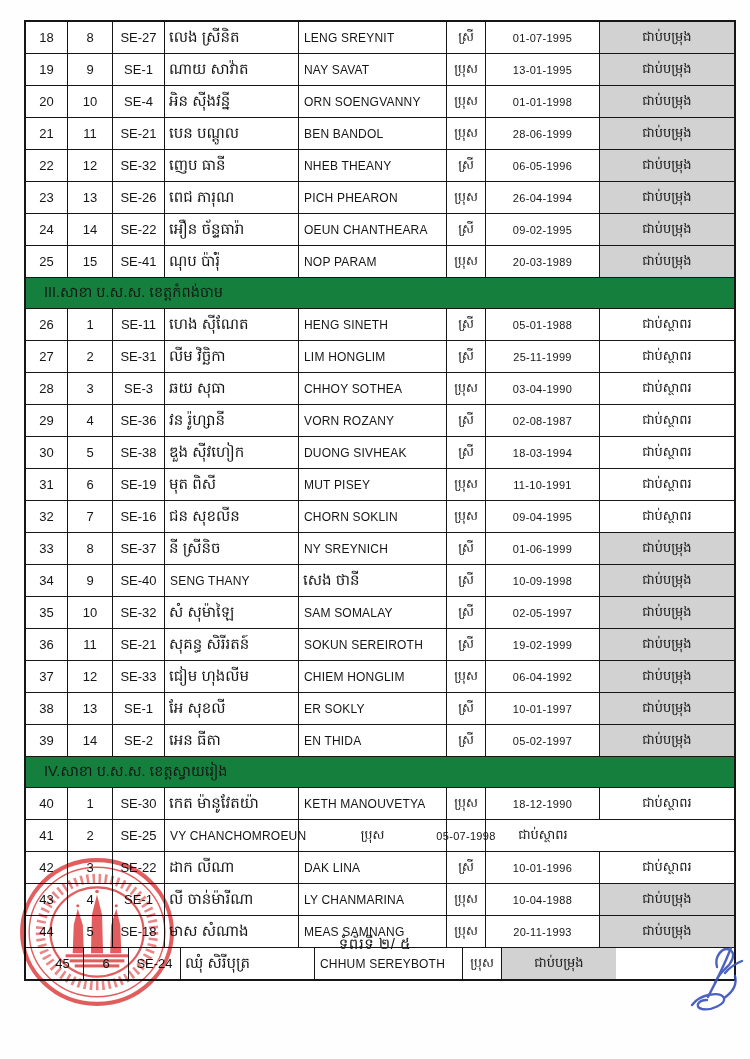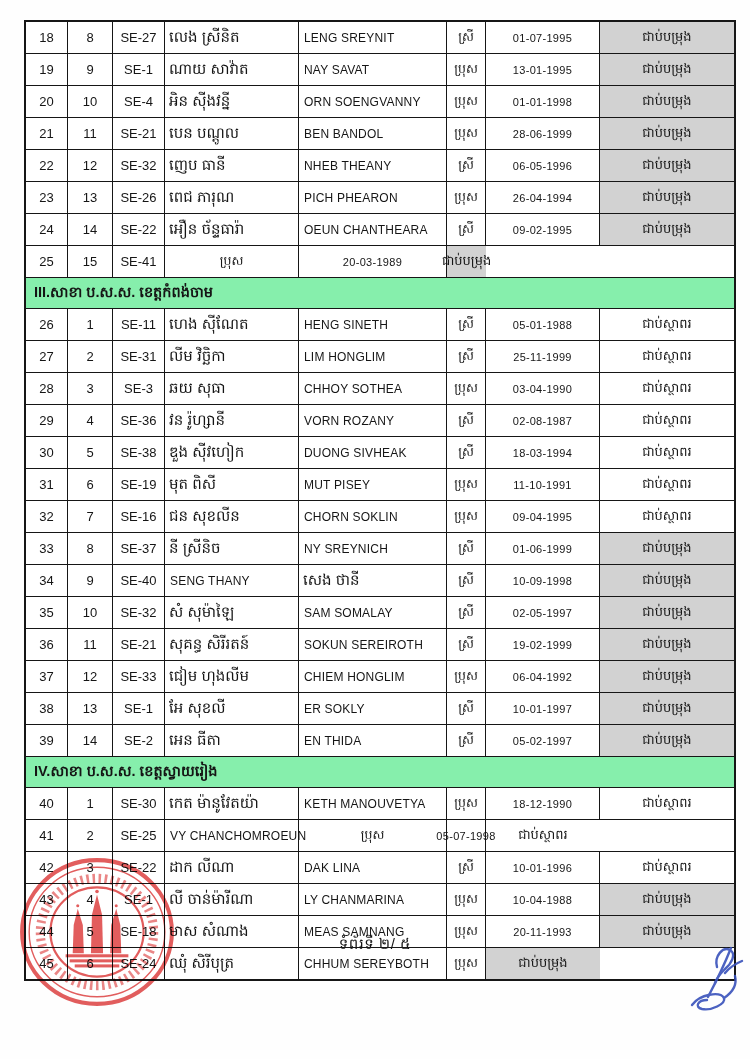--- a/index.html
+++ b/index.html
@@ -18,43 +18,43 @@
     border:2px solid #161616;
     background:#fff;
     z-index:1;
   }
   .row {
     display:grid;
     grid-template-columns:42px 45px 52px 134px 148px 39px 114px 1fr;
     height:31px;
     border-bottom:1.5px solid #161616;
   }
-  .tbl > .row:last-child, .tbl > .section-row:last-child { border-bottom:none; }
+  .tbl > .row:last-child, .tbl > .section-row:last-child { border-bottom:none;margin-left:16px; }
   .cell {
     border-right:1.5px solid #161616;
     display:flex; align-items:center; justify-content:center;
     font-size:13px;
     overflow:visible; white-space:nowrap;
     box-sizing:border-box;
   }
   .cell:last-child { border-right:none; }
   .c-kh { justify-content:flex-start; padding-left:4px; font-size:15px; }
   .c-lat { justify-content:flex-start; padding-left:5px; font-size:12px; letter-spacing:.2px; }
   .c-gen { font-size:12.5px; }
   .c-dob { font-size:11px; letter-spacing:.3px; }
   .c-status { font-size:13px; }
   .c-status.hl { background:var(--hl,#d2d2d2); }
   .section-row {
     height:30px;
     border-bottom:1.5px solid #161616;
     display:flex; align-items:center;
-    padding-left:8px;
-    font-weight:bold;
+    padding-left:18px;
+    font-weight:normal;
     font-size:14.5px;
-    background:#86efac;
+    background:#15803d;
   }
   .footer {
     position:absolute; top:934px; left:0; right:0;
     text-align:center; font-size:15px; letter-spacing:.5px;
     z-index:2;
   }
   .stamp {
     position:absolute; left:16px; top:856px; width:162px; height:152px;
     color:var(--stamp,#dd4040);
     opacity:.85; mix-blend-mode:multiply;
@@ -140,20 +140,22 @@
     <div class="cell c-kh">អឿន ច័ន្ទធារ៉ា</div>
     <div class="cell c-lat">OEUN CHANTHEARA</div>
     <div class="cell c-gen">ស្រី</div>
     <div class="cell c-dob">09-02-1995</div>
     <div class="cell c-status hl">ជាប់បម្រុង</div>
   </div>
       <div class="row">
     <div class="cell c-no">25</div>
     <div class="cell c-sub">15</div>
     <div class="cell c-code">SE-41</div>
+    <div class="cell c-kh">ណុប ប៉ារ៉ុំ</div>
+    <div class="cell c-lat">NOP PARAM</div>
     <div class="cell c-gen">ប្រុស</div>
     <div class="cell c-dob">20-03-1989</div>
     <div class="cell c-status hl">ជាប់បម្រុង</div>
   </div>
       <div class="section-row">III.សាខា ប.ស.ស. ខេត្តកំពង់ចាម</div>
       <div class="row">
     <div class="cell c-no">26</div>
     <div class="cell c-sub">1</div>
     <div class="cell c-code">SE-11</div>
     <div class="cell c-kh">ហេង ស៊ីណែត</div>

